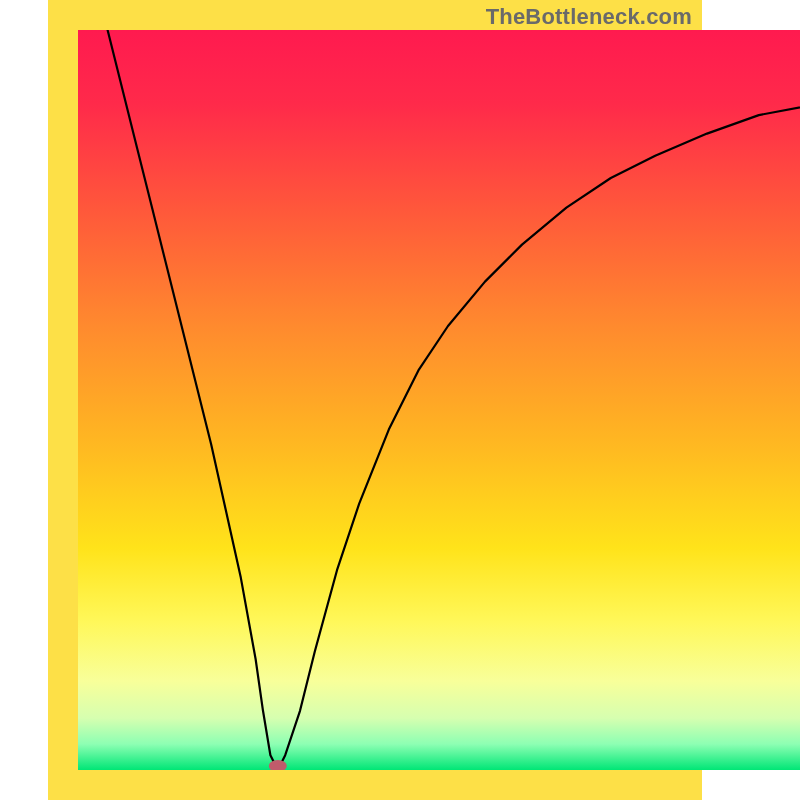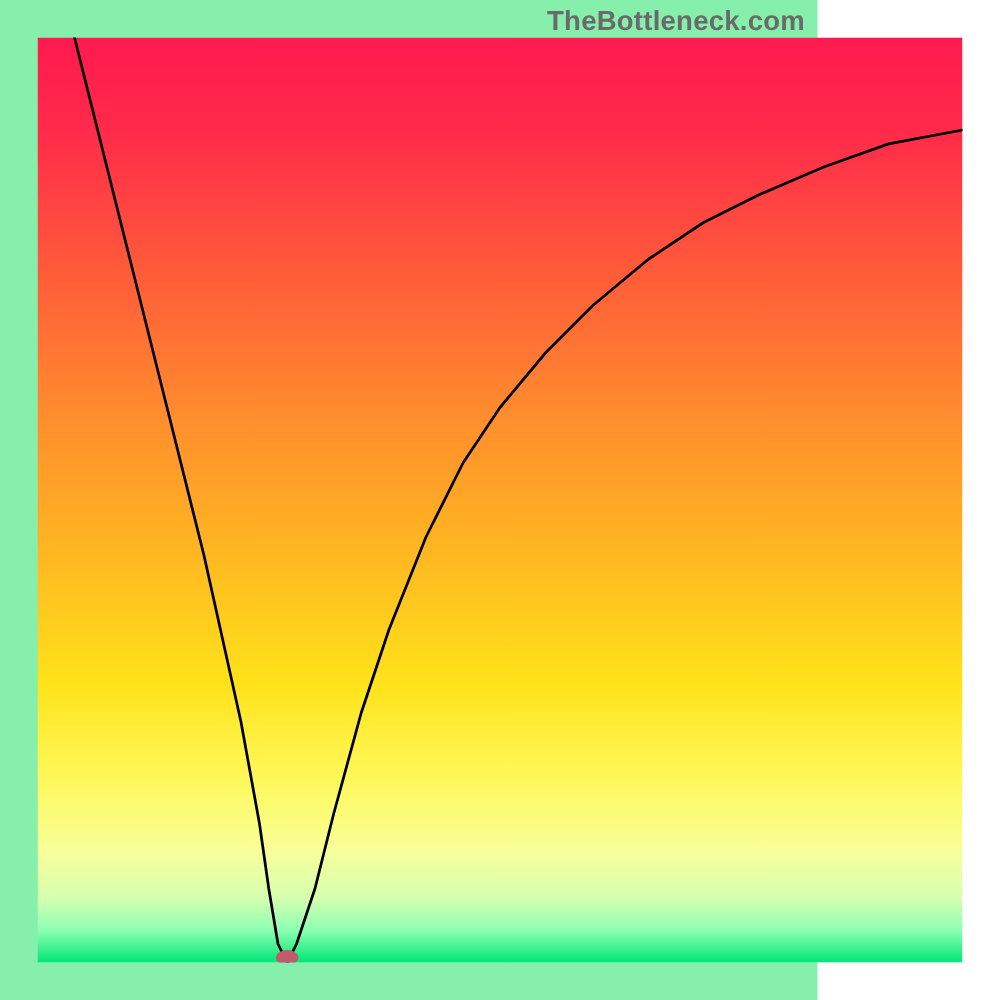--- a/index.html
+++ b/index.html
@@ -7,21 +7,22 @@
     padding: 0;
     width: 800px;
     height: 800px;
     overflow: hidden;
     font-family: Arial, Helvetica, sans-serif;
   }
   .stage {
     position: relative;
     width: 654px;
     height: 800px;
-    background: #86efac;
+    background: #fde047;
+    margin-left: 48px;
   }
   .plot-area {
     position: absolute;
     left: 30px;
     top: 30px;
     width: 740px;
     height: 740px;
   }
   .gradient-bg {
     position: absolute;

